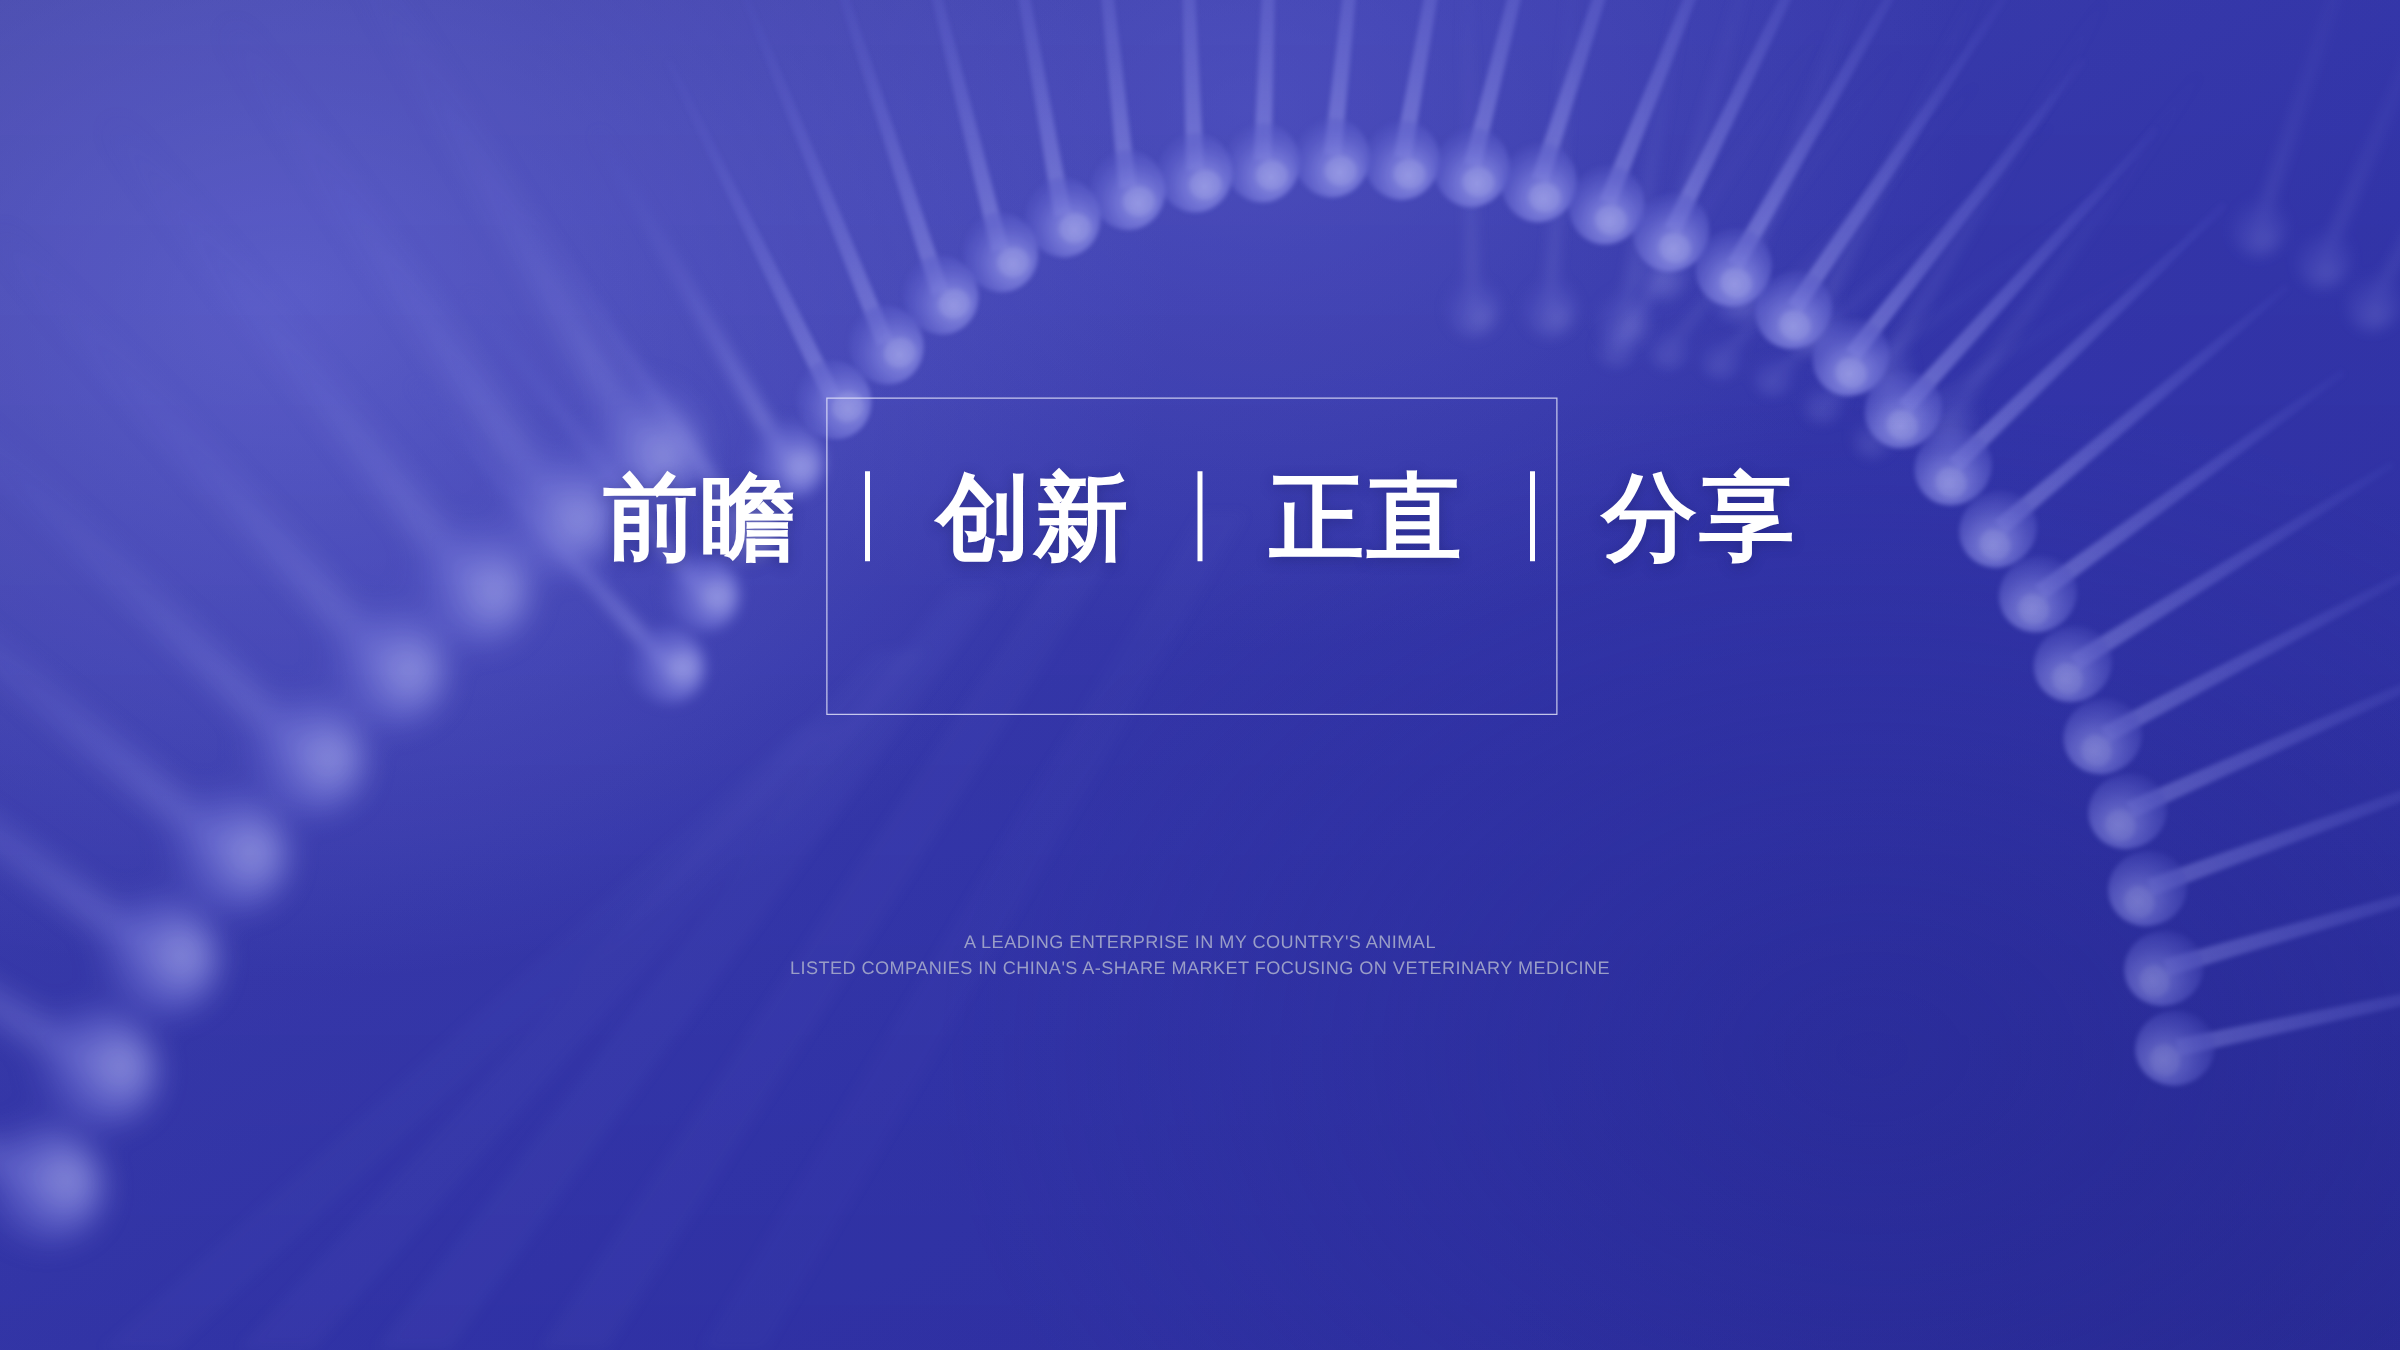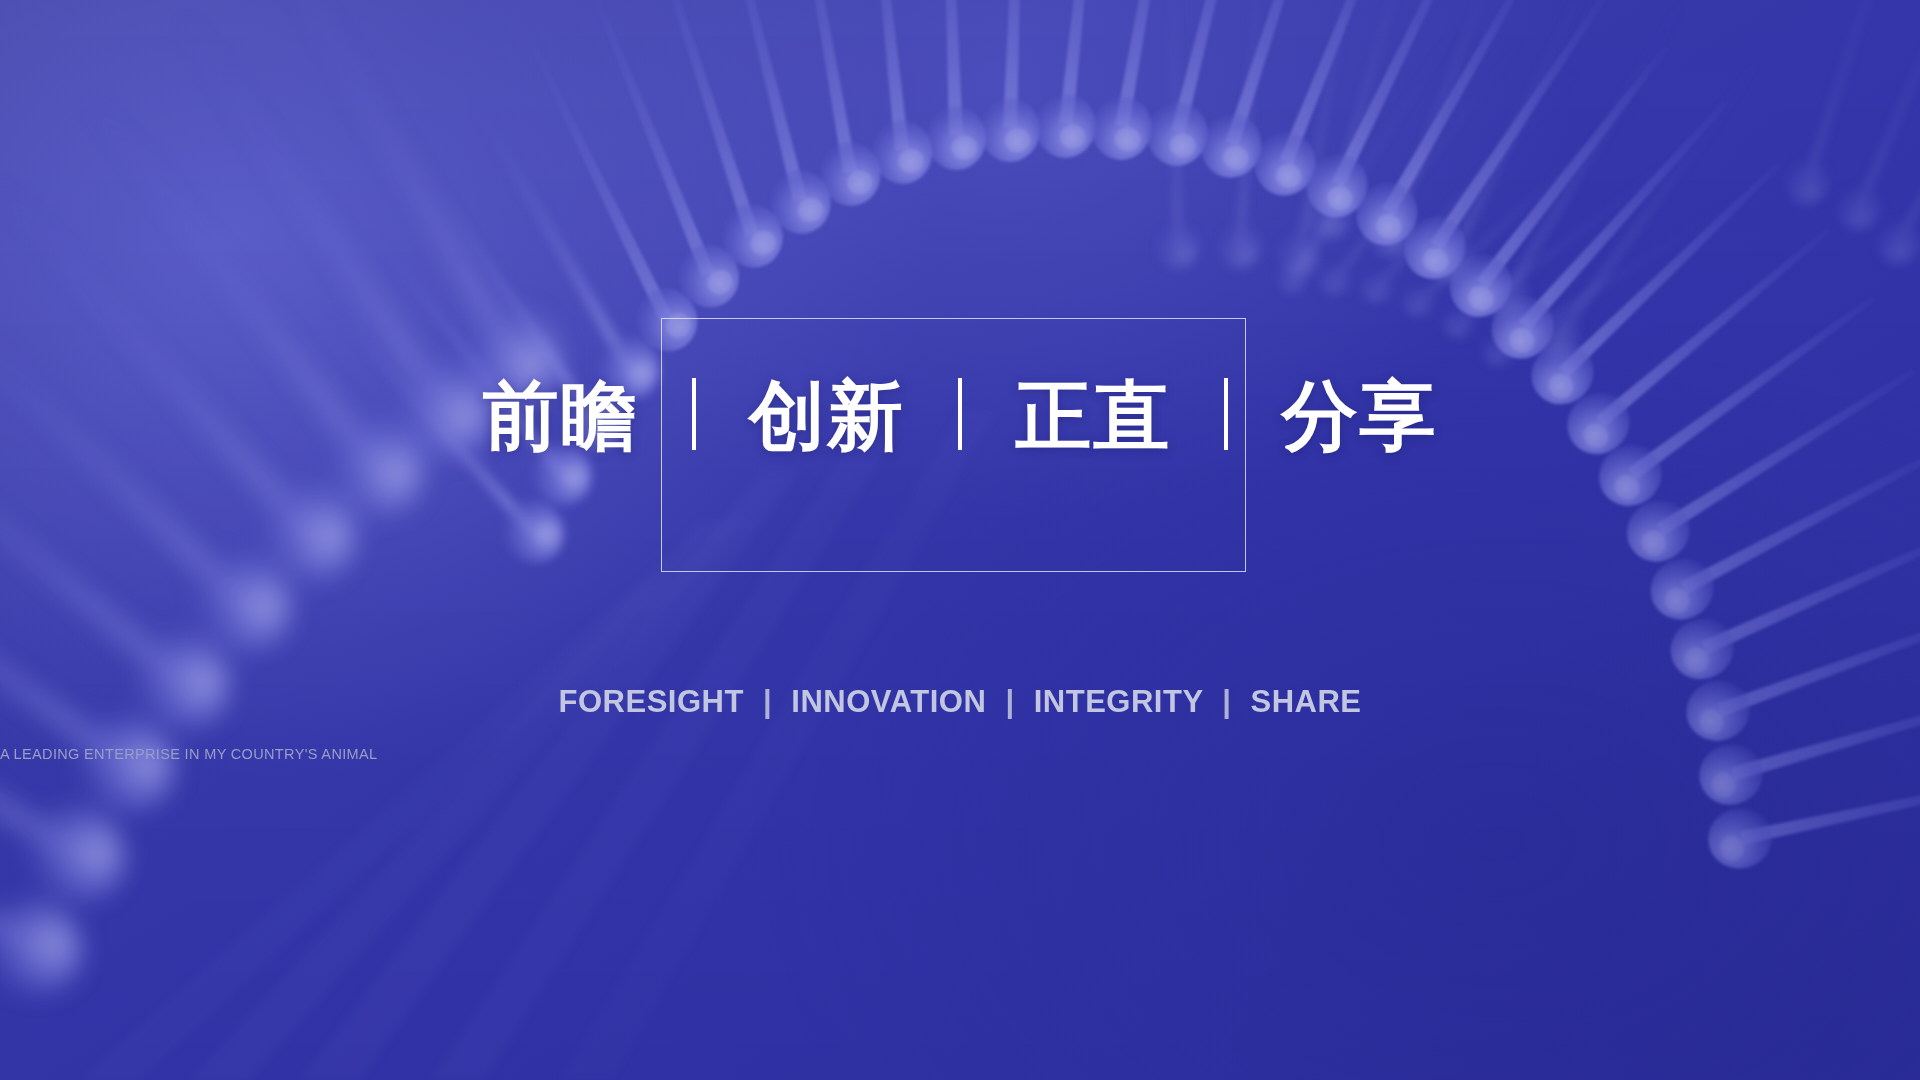--- a/index.html
+++ b/index.html
@@ -56,21 +56,21 @@
   #tagline {
     position:absolute; left:0; right:0; top:684px;
     text-align:center; white-space:nowrap;
     color:#c2c6e0; font-size:31px; font-weight:bold;
     letter-spacing:0.5px;
   }
   #tagline .tsep { color:#aeb2d4; font-weight:bold; margin:0 10px; }
 
   #blurb {
     position:absolute; left:0; right:0; top:744px;
-    text-align:left; color:#9a9ec7;
+    text-align:center; color:#9a9ec7;
     font-size:14.5px; line-height:21px; letter-spacing:0.35px;
   }
   #blurb div { white-space:nowrap; }
 </style>
 </head>
 <body>
 
 <div id="stage">
 
   <svg id="helix" viewBox="0 0 1920 1080" preserveAspectRatio="none" aria-hidden="true">
@@ -206,28 +206,20 @@
     <div id="headline">
       <span class="w">前瞻</span>
       <span class="sep"></span>
       <span class="w">创新</span>
       <span class="sep"></span>
       <span class="w">正直</span>
       <span class="sep"></span>
       <span class="w">分享</span>
     </div>
 
-    <div id="tagline">
-      <span>FORESIGHT</span>
-      <span class="tsep">|</span>
-      <span>INNOVATION</span>
-      <span class="tsep">|</span>
-      <span>INTEGRITY</span>
-      <span class="tsep">|</span>
-      <span>SHARE</span>
-    </div>
 
     <div id="blurb">
       <div>A LEADING ENTERPRISE IN MY COUNTRY'S ANIMAL</div>
+      <div>LISTED COMPANIES IN CHINA'S A-SHARE MARKET FOCUSING ON VETERINARY MEDICINE</div>
     </div>
 
   </div>
 </div>
 
 </body></html>

